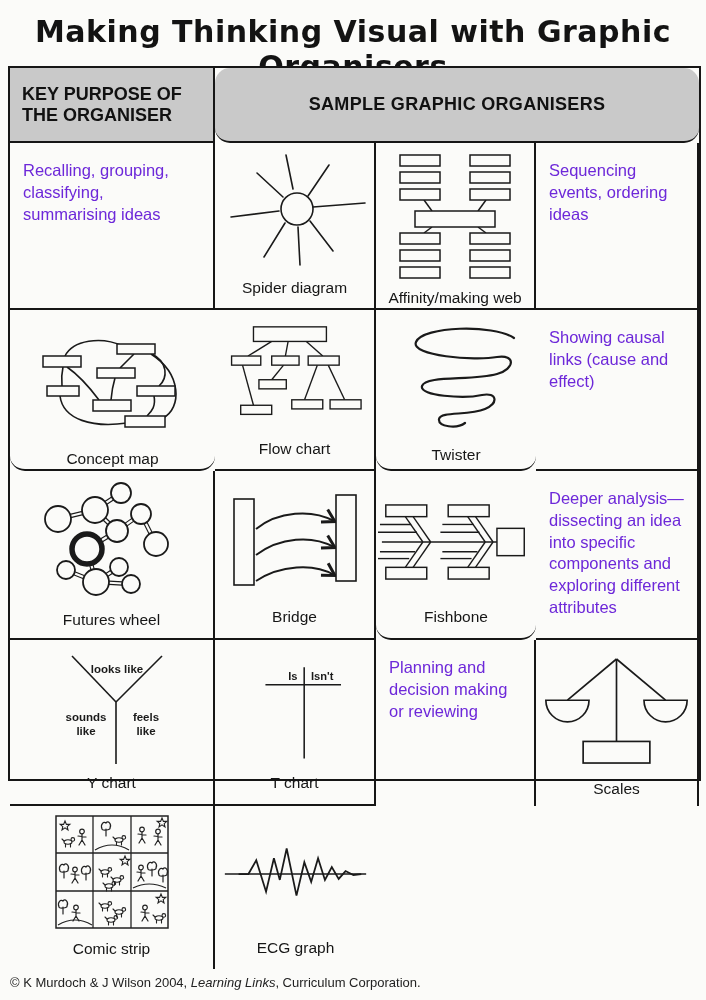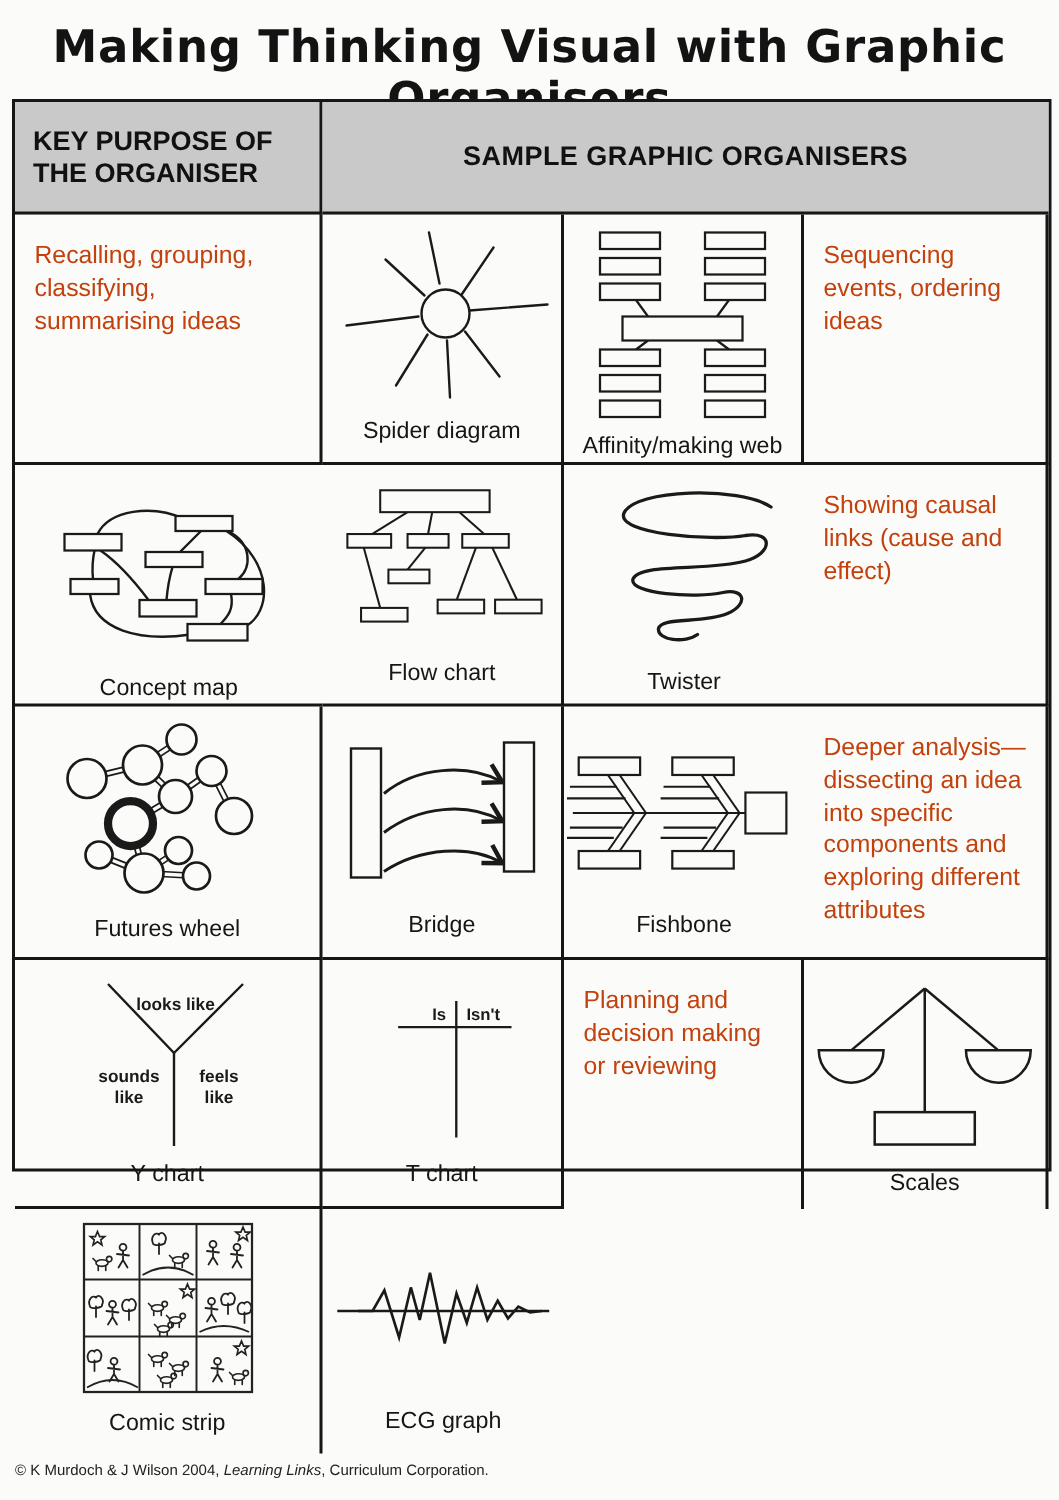--- a/index.html
+++ b/index.html
@@ -16,31 +16,31 @@
   }
   .gtable {
     position:absolute; left:8px; top:66px; width:693px; height:715px;
     border:2px solid #161616;
     display:grid;
     grid-template-columns:205px 161px 160px 163px;
     grid-template-rows:75px 167px 161px 169px 166px 163px;
     background:#fbfbf9;
   }
   .cell { border-right:2px solid #161616; border-bottom:2px solid #161616; }
-  .last-col { border-right:none; }
+  .last-col { border-right:none;border-radius:15px; }
   .last-row { border-bottom:none; }
   .hdr { background:#c9c9c9; display:flex; align-items:center;
          font-weight:700; font-size:18px; color:#111; line-height:1.15; }
   .hdr-left { padding-left:12px; }
   .hdr-right { grid-column:2 / 5; justify-content:center; letter-spacing:0.3px; }
-  .purpose { padding:17px 13px 0 13px; font-size:16.5px; line-height:1.32; color:#c2410c; }
+  .purpose { padding:17px 13px 0 13px; font-size:16.5px; line-height:1.32; color:#6d28d9; }
   .org { display:flex; flex-direction:column; align-items:center; padding:6px 2px 12px 2px; }
   .diagram { flex:1; display:flex; align-items:center; justify-content:center; width:100%; }
   .org-label { font-size:15.5px; color:#161616; margin-top:2px; }
-  .footer { position:absolute; left:10px; top:975px; font-size:10px; color:#222; }
+  .footer { position:absolute; left:10px; top:975px; font-size:13px; color:#222; }
   .footer i { font-style:italic; }
   svg { display:block; }
   svg text { font-family:"Liberation Sans", sans-serif; }
 </style>
 </head>
 <body>
 
 <div class="page">
 
   <div class="title">Making Thinking Visual with Graphic Organisers</div>

